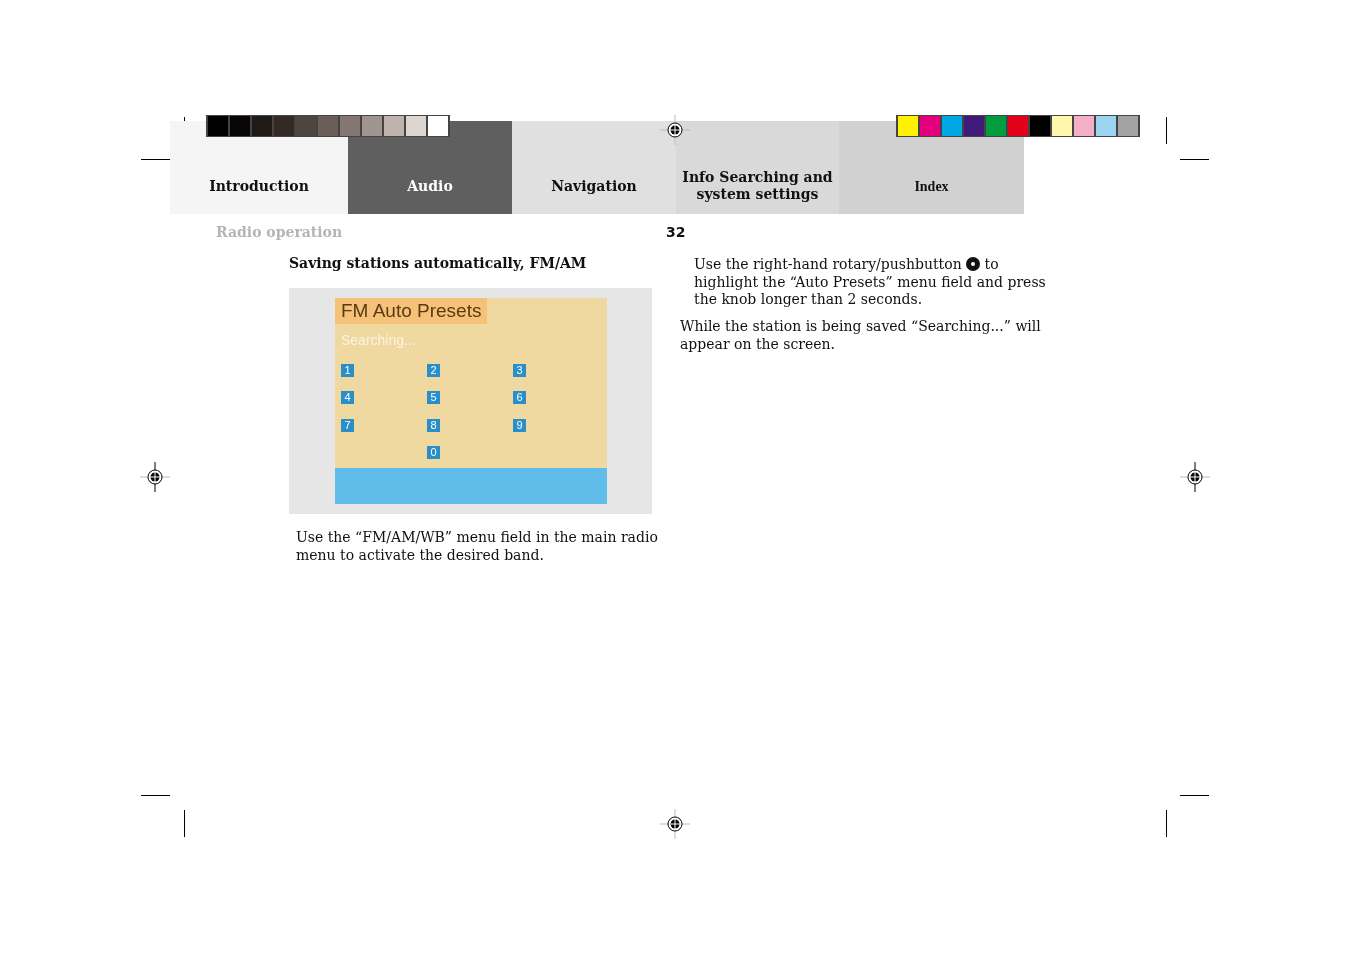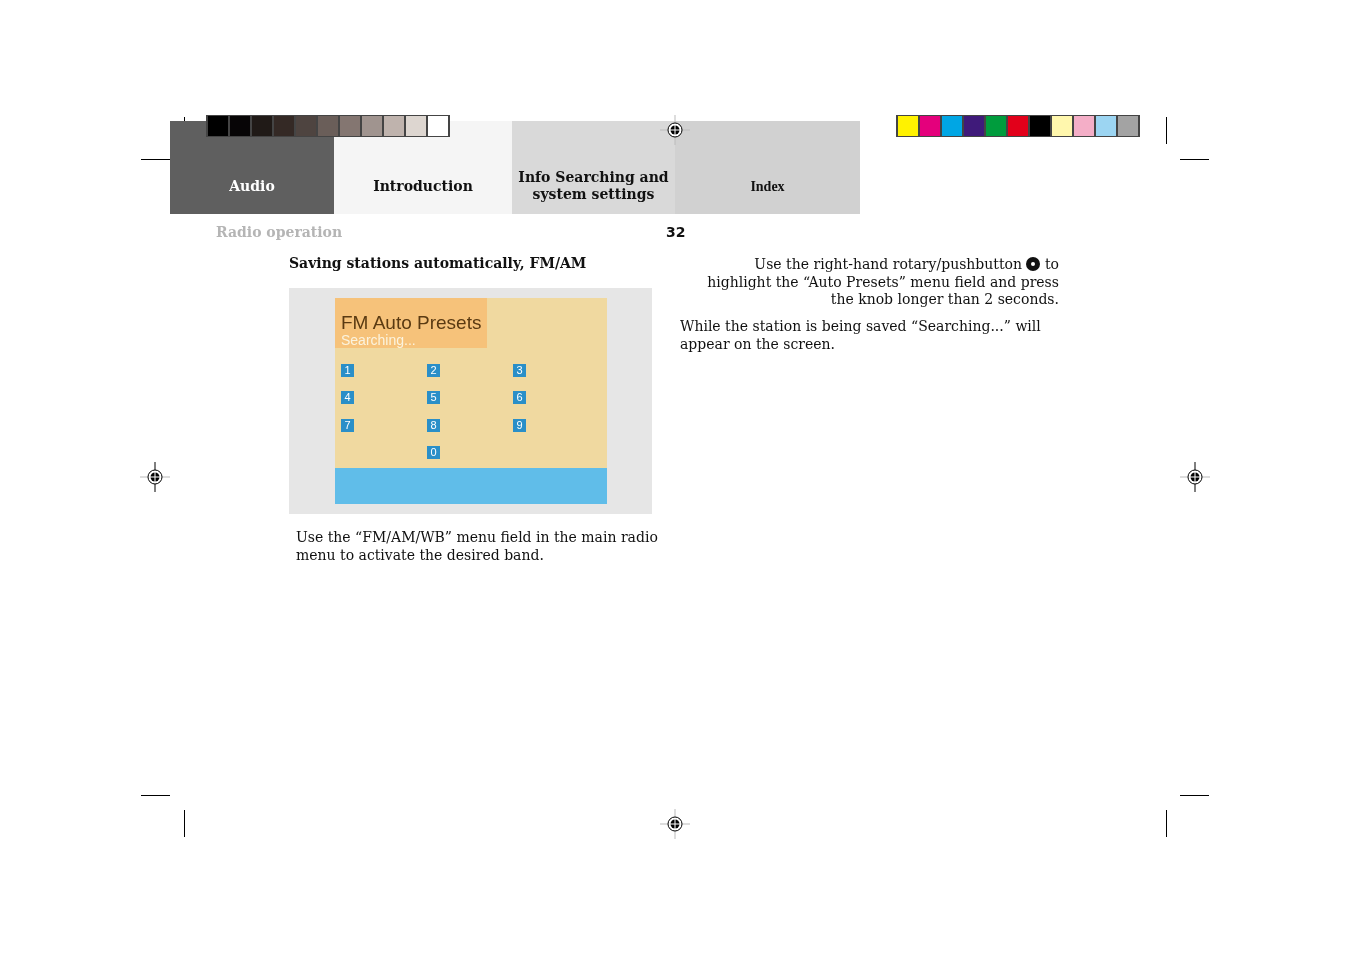--- a/index.html
+++ b/index.html
@@ -9,46 +9,49 @@
   .swatches { position:absolute; display:flex; border:1px solid #444; background:#444; gap:2px; padding:0 1px; }
   .swatch { width:20px; height:20px; }
   .tabbar { position:absolute; left:170px; top:121px; width:1017px; height:93px; display:flex; }
   .tab { height:100%; display:flex; align-items:flex-end; justify-content:center; text-align:center; font-weight:bold; font-size:14px; line-height:17px; padding-bottom:19px; box-sizing:border-box; }
   .reg { position:absolute; width:30px; height:30px; }
   .section-label { position:absolute; left:216px; top:224px; font-size:14px; color:#b5b5b5; font-weight:bold; }
   .page-num { position:absolute; left:666px; top:224px; font-size:14px; font-family:"DejaVu Sans", sans-serif; font-weight:bold; }
   .heading { position:absolute; left:289px; top:255px; font-size:14px; font-weight:bold; }
   .figure { position:absolute; left:289px; top:288px; width:363px; height:226px; background:#e6e6e6; }
   .screen { position:absolute; left:46px; top:10px; width:272px; height:206px; background:#f0d9a0; overflow:hidden; }
-  .screen-title { position:absolute; left:0; top:0; height:26px; padding:12px 6px; background:#f6c27a; color:#5a3a12; font-family:"Liberation Sans", sans-serif; font-size:19px; line-height:26px; }
+  .screen-title { position:absolute; left:0; top:0; height:26px; padding:0 6px; background:#f6c27a; color:#5a3a12; font-family:"Liberation Sans", sans-serif; font-size:19px; line-height:26px; }
   .screen-status { position:absolute; left:6px; top:34px; color:#fbf3de; font-family:Liberation Sans, sans-serif; font-size:14px; }
   .preset { position:absolute; width:13px; height:13px; background:#2a8fc8; color:#fff; font-family:"Liberation Sans", sans-serif; font-size:11px; line-height:13px; text-align:center; }
   .screen-bar { position:absolute; left:0; top:170px; width:100%; height:36px; background:#60bde9; }
   .para { position:absolute; font-size:14px; line-height:17.5px; width:365px; }
   .knob { display:inline-block; width:14px; height:14px; border-radius:50%; background:#111; vertical-align:-2px; position:relative; }
   .knob::after { content:""; position:absolute; left:5px; top:5px; width:4px; height:4px; border-radius:50%; background:#fff; }
 </style>
 </head>
 <body>
 
 <div class="crop-v" style="left:184px;top:117px;height:27px;"></div>
 <div class="crop-h" style="left:141px;top:159px;width:29px;"></div>
 <div class="crop-v" style="left:1166px;top:117px;height:27px;"></div>
 <div class="crop-h" style="left:1180px;top:159px;width:29px;"></div>
 <div class="crop-h" style="left:141px;top:795px;width:29px;"></div>
 <div class="crop-v" style="left:184px;top:810px;height:27px;"></div>
 <div class="crop-h" style="left:1180px;top:795px;width:29px;"></div>
 <div class="crop-v" style="left:1166px;top:810px;height:27px;"></div>
 
 <div class="tabbar">
+  <div class="tab" id="tab0" style="background: rgb(245, 245, 245); color: rgb(17, 17, 17); width: 178px;">
+      <span>Introduction</span>
+    </div>
   <div class="tab" id="tab1" style="background: rgb(95, 95, 95); color: rgb(255, 255, 255); width: 164px;">
       <span>Audio</span>
     </div>
-  <div class="tab" id="tab0" style="background: rgb(245, 245, 245); color: rgb(17, 17, 17); width: 178px;">
-      <span>Introduction</span>
+  <div class="tab" id="tab3" style="background: rgb(224, 224, 224); color: rgb(17, 17, 17); width: 164px;">
+      <span>Navigation</span>
     </div>
   <div class="tab" id="tab4" style="padding-bottom: 11px; background: rgb(217, 217, 217); color: rgb(17, 17, 17); width: 163px;">
       <span><span>Info Searching and</span><br><span>system settings</span></span>
     </div>
   <div class="tab" id="tab5" style="background: rgb(209, 209, 209); color: rgb(17, 17, 17); width: 185px; font-family: Liberation Serif, serif;">
       <span>Index</span>
     </div>
 </div>
 
 <div class="swatches" id="gray-swatches" style="left:206px;top:115px;">
@@ -128,18 +131,18 @@
     <div class="preset" style="left:6px;top:121px;">7</div>
     <div class="preset" style="left:92px;top:121px;">8</div>
     <div class="preset" style="left:178px;top:121px;">9</div>
     <div class="preset" style="left:92px;top:148px;">0</div>
     <div class="screen-bar"></div>
   </div>
 </div>
 
 <div class="para" style="left:289px;top:529px;margin-left:7px;">Use the “FM/AM/WB” menu field in the main radio menu to activate the desired band.</div>
 
-<div class="para" style="left:694px;top:256px;text-align:right;">
+<div class="para" style="left:694px;top:256px;">
   <span>Use the right-hand rotary/pushbutton</span>
   <span class="knob"></span>
   <span>to highlight the “Auto Presets” menu field and press the knob longer than 2 seconds.</span>
 </div>
 <div class="para" style="left:680px;top:318px;">While the station is being saved “Searching...” will appear on the screen.</div>
 
 </body></html>

